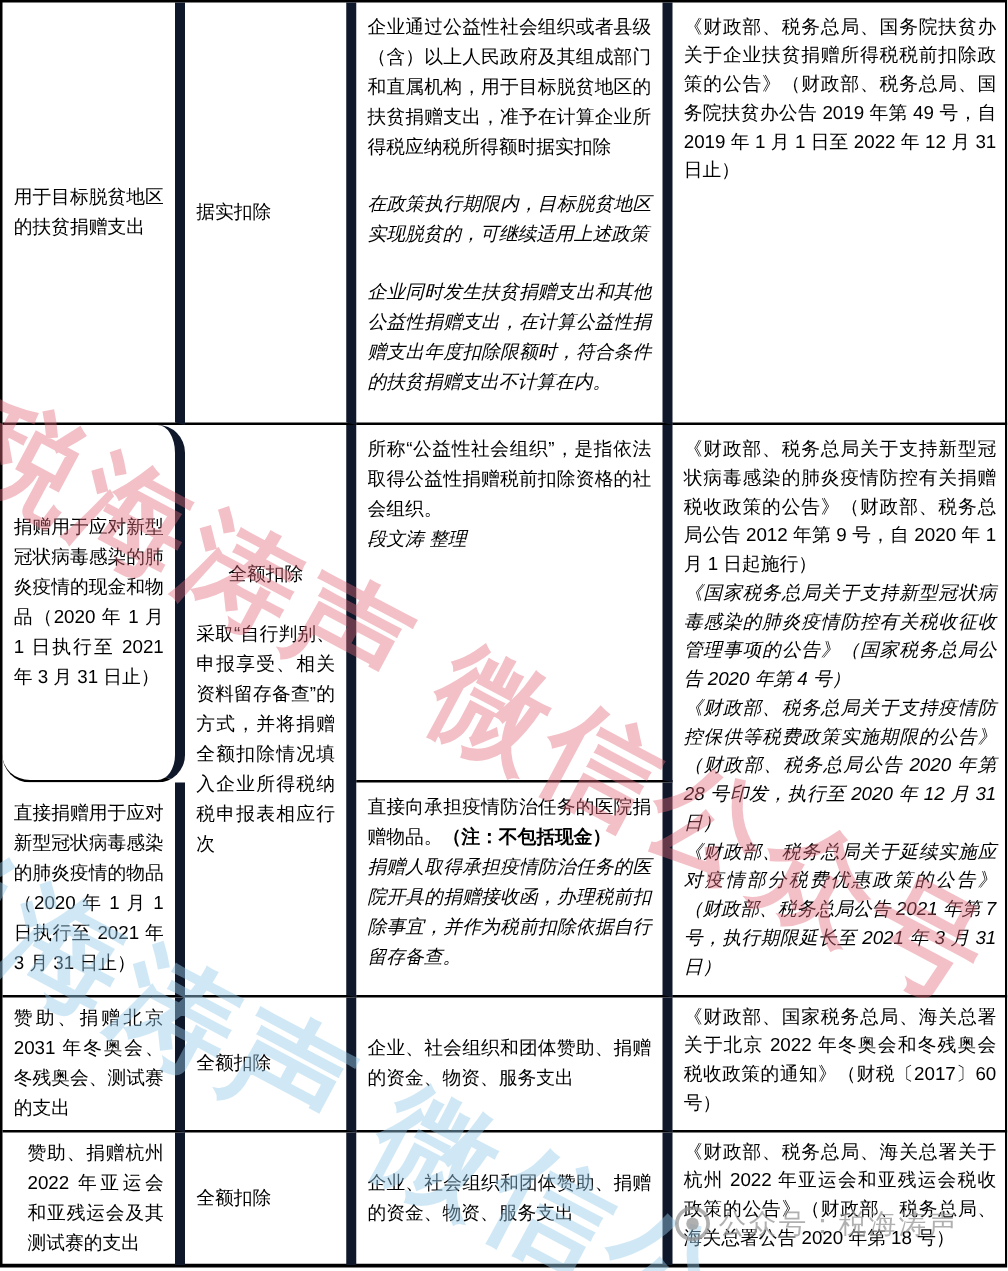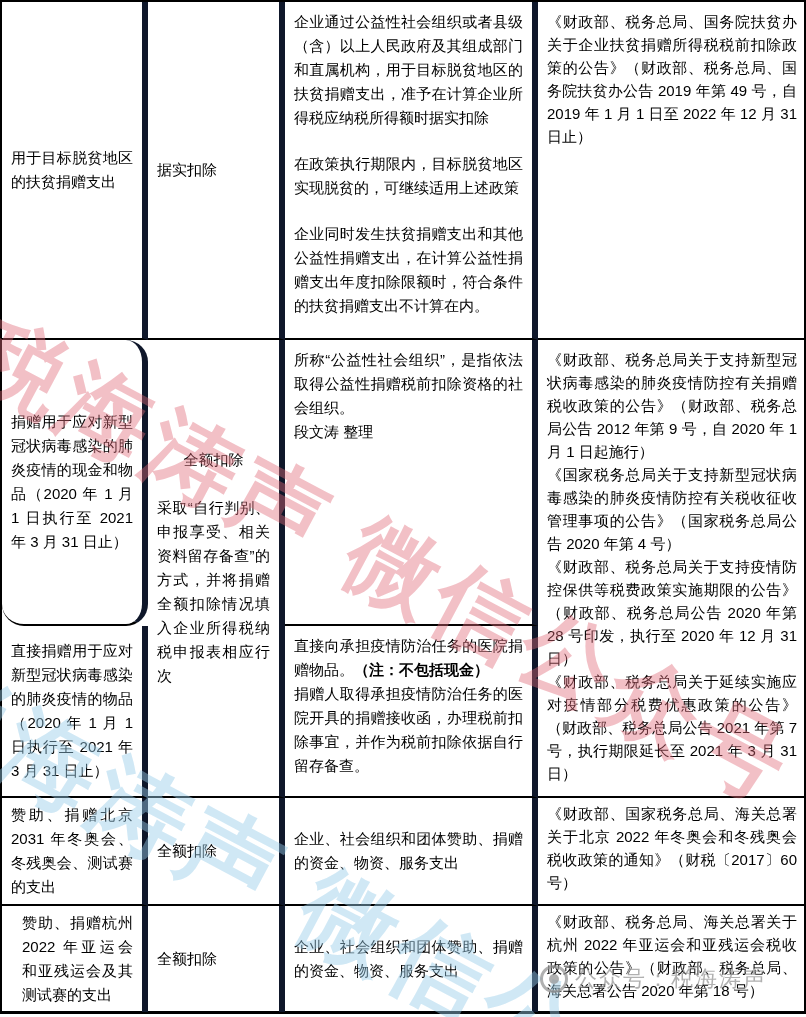--- a/index.html
+++ b/index.html
@@ -11,28 +11,28 @@
   }
   .tbl{
     position:absolute; left:0; top:0; width:806px; height:1014px;
     display:grid;
     grid-template-columns:146px 137px 253px 268px;
     grid-template-rows:338px 286px 172px 108px 106px;
     border:2px solid #000; border-bottom-width:3px;
     font-size:15px; line-height:24px; color:#000;
   }
   .cell{
-    border-right:6px solid #0f172a; border-bottom:2px solid #000;
+    border-right:8px solid #0f172a; border-bottom:2px solid #000;
     padding:8px 9px; overflow:hidden; text-align:justify;
   }
   .cell.last-col{ border-right:none; }
   .cell.last-row{ border-bottom:none; }
   .v-mid{ display:flex; flex-direction:column; justify-content:center; }
   .h-center{ text-align:left; }
-  .para + .para{ margin-top:22px; }
+  .para + .para{ margin-top:22px;font-style:italic; }
   .tight + .tight{ margin-top:0; }
   .dedu-title{ text-align:center; }
   .dedu-body{ margin-top:24px; text-align:justify; }
   .c4{ line-height:23px; }
   b,strong{ font-weight:bold; }
 
   
   .wm{ position:absolute; pointer-events:none; white-space:nowrap; z-index:5; }
   .wm-red{
     left:8px; top:292px; transform:rotate(28deg); transform-origin:0 0;

